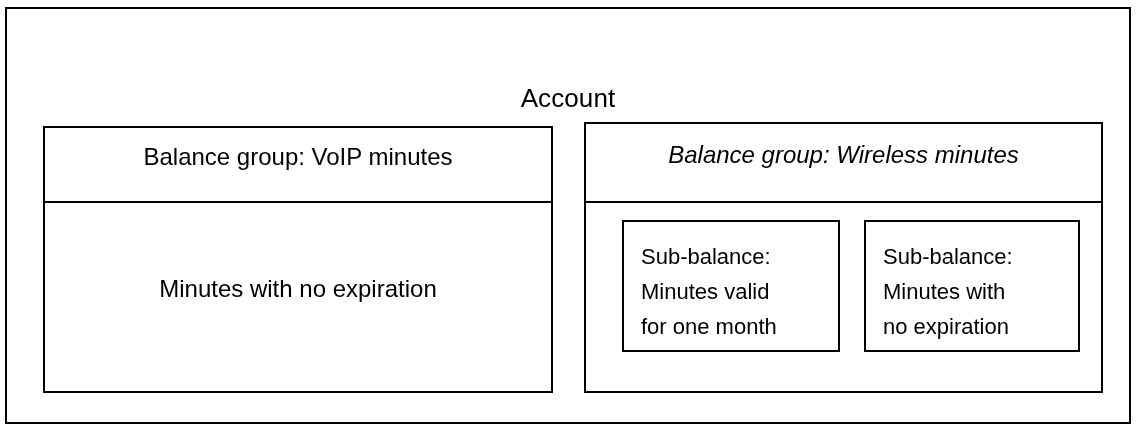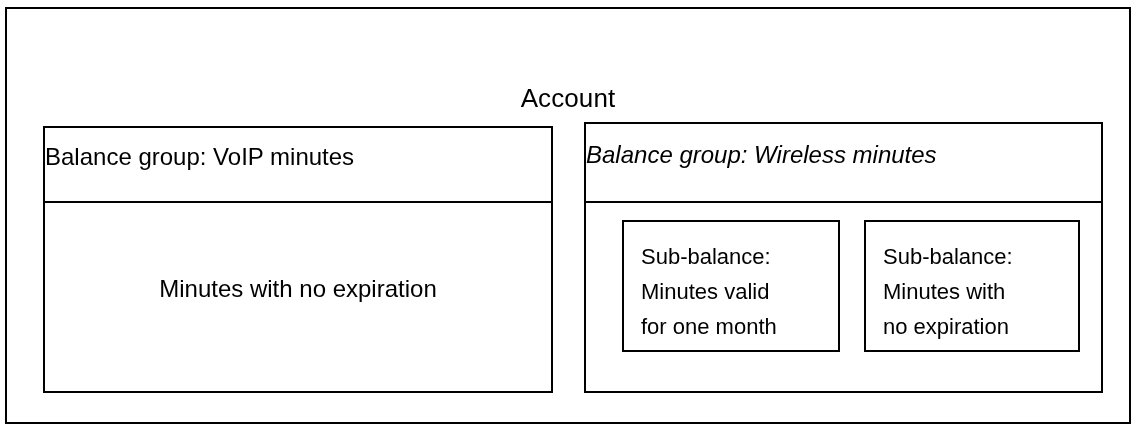--- a/index.html
+++ b/index.html
@@ -69,20 +69,21 @@
     height: 271px;
   }
 
   .group-header {
     position: absolute;
     left: 0;
     top: 0;
     width: 100%;
     box-sizing: border-box;
     border-bottom: 2px solid #000000;
+    text-align: center;
   }
 
   .balance-group.left .group-header { height: 75px; }
   .balance-group.right .group-header { height: 79px; font-style: italic; }
 
   .group-header-label {
     display: block;
     font-size: 24px;
     line-height: 28px;
     white-space: nowrap;

